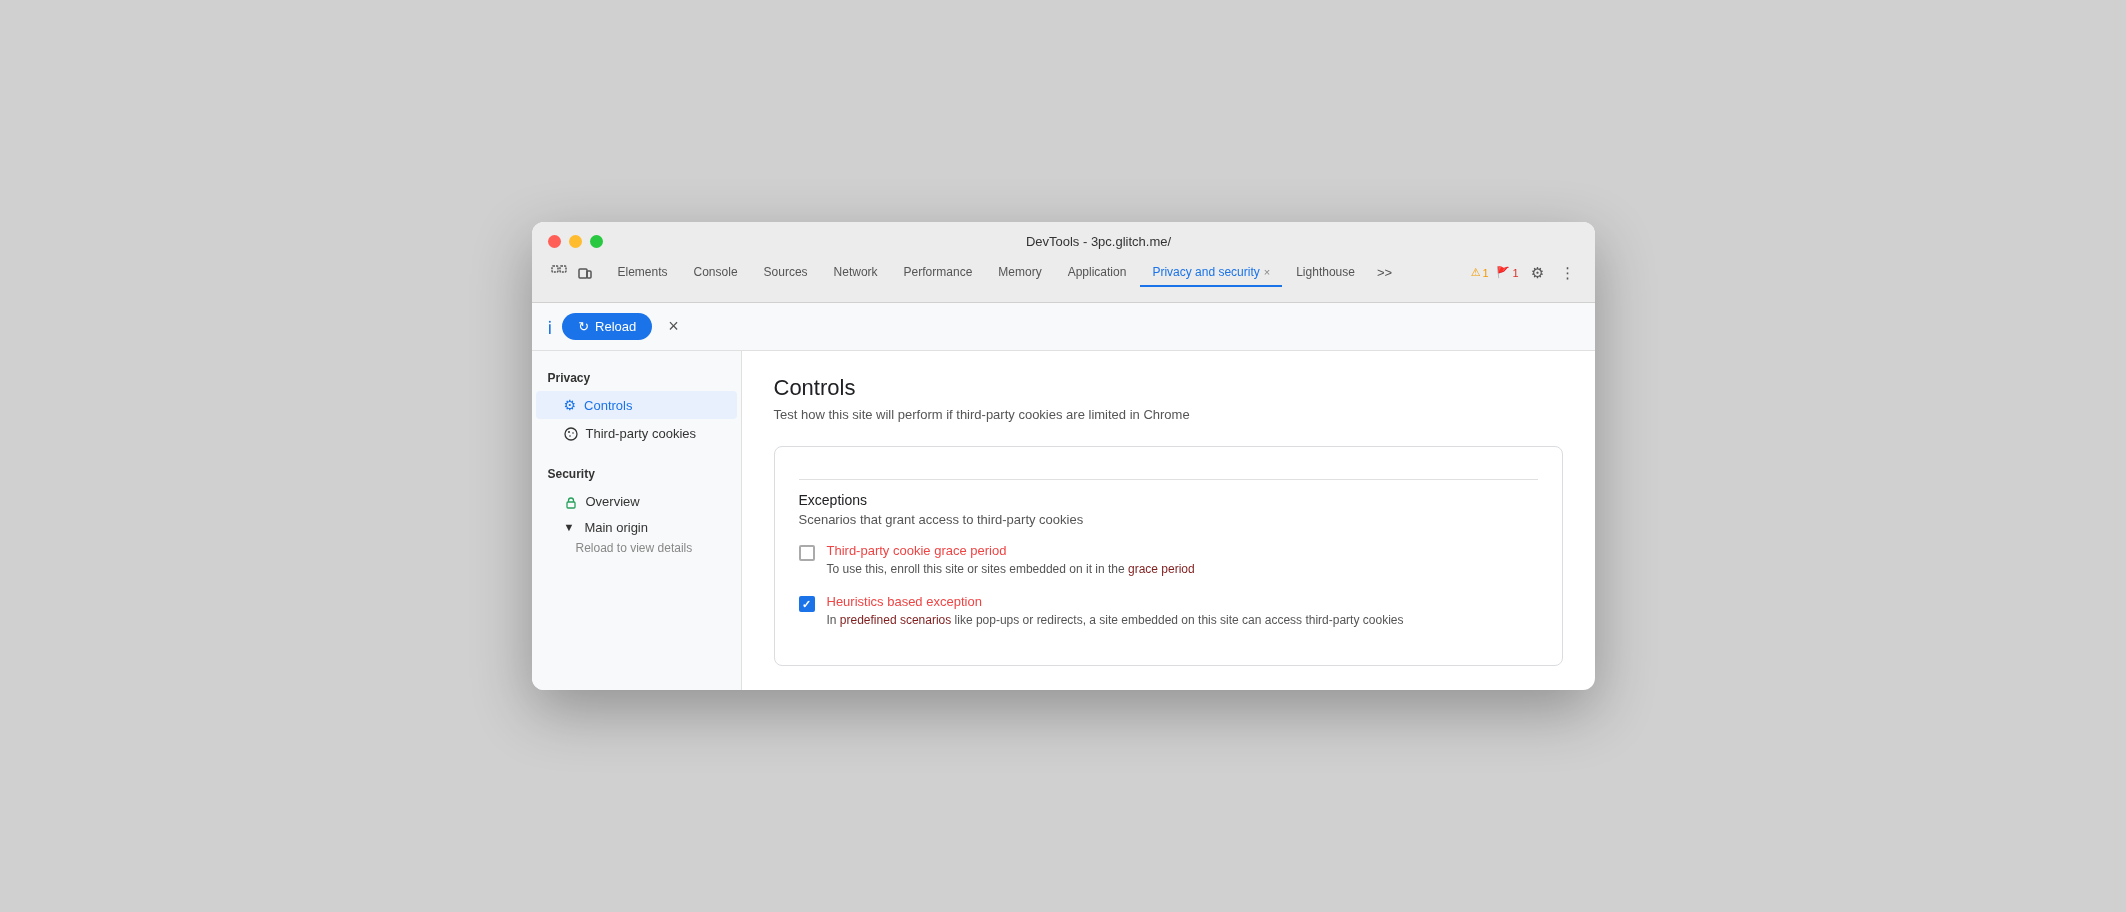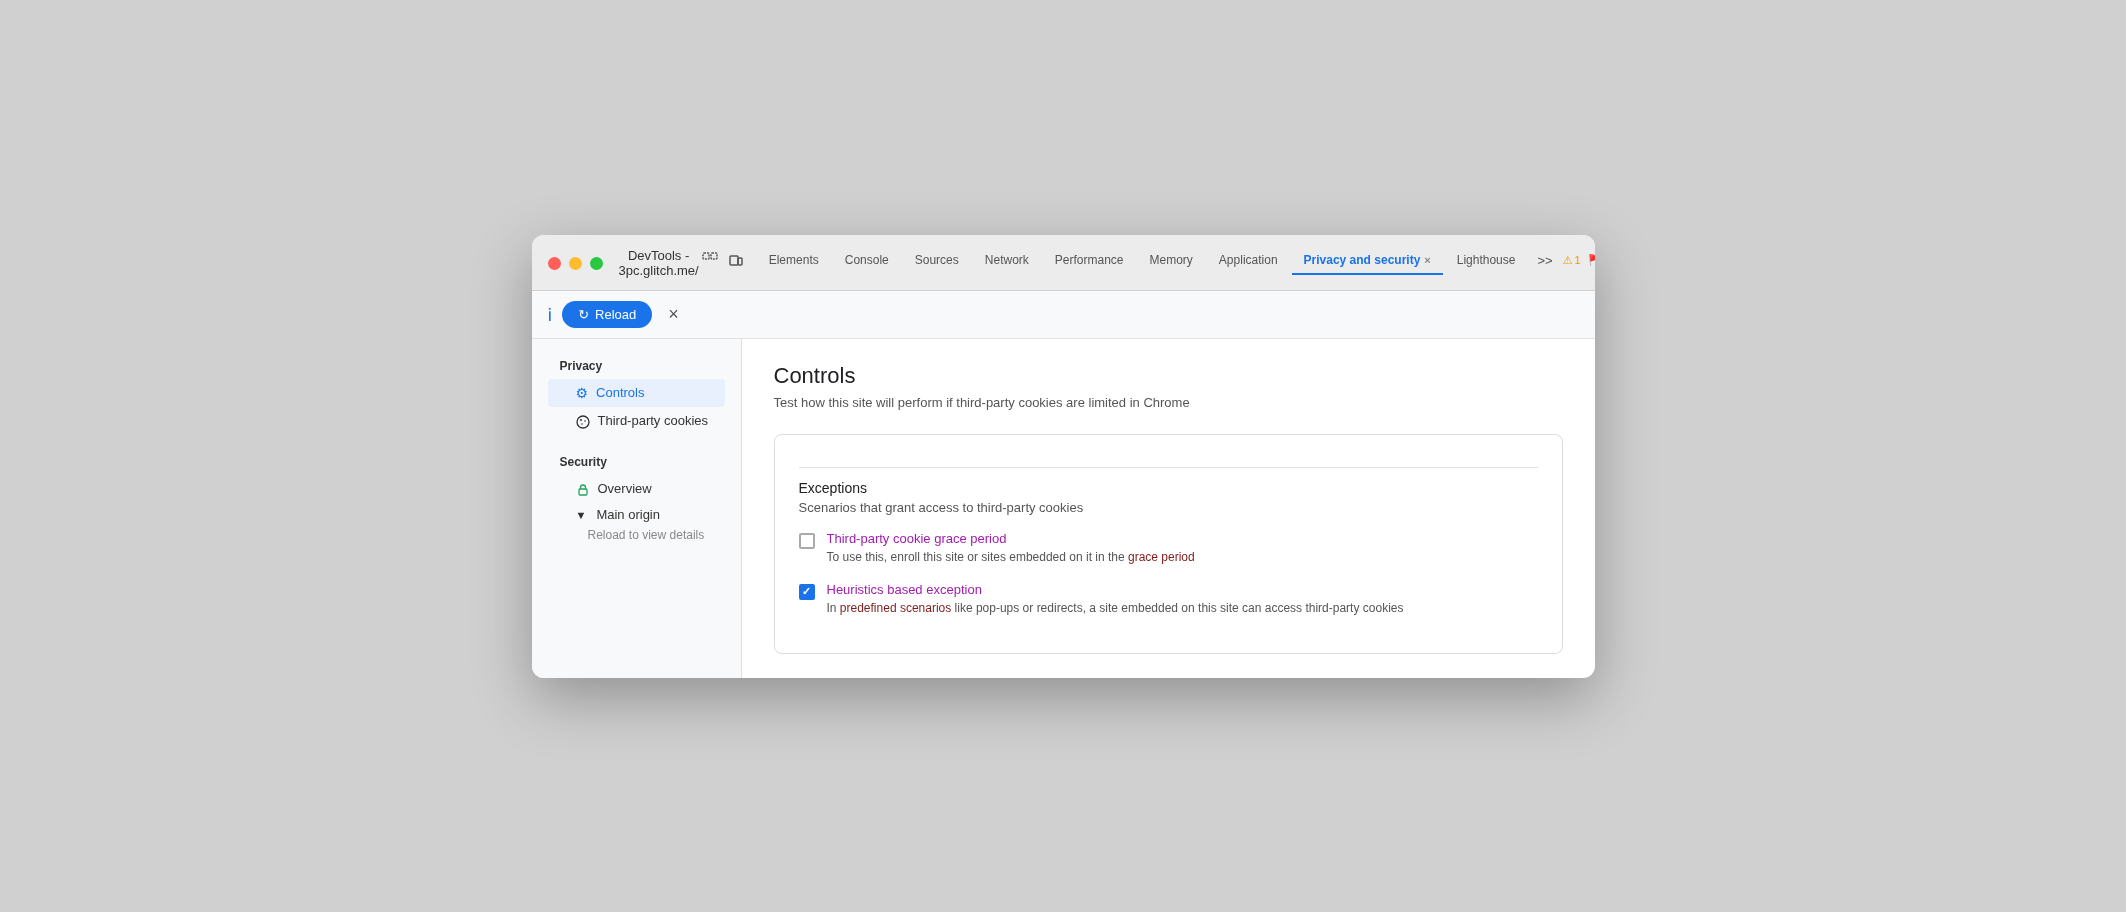--- a/index.html
+++ b/index.html
@@ -17,20 +17,21 @@
       border-radius: 12px;
       box-shadow: 0 20px 60px rgba(0,0,0,0.3);
       overflow: hidden;
       display: flex;
       flex-direction: column;
     }
     .titlebar {
       background: #ececec;
       padding: 12px 16px 0 16px;
       display: flex;
+      flex-direction: column;
       border-bottom: 1px solid #d0d0d0;
     }
     .titlebar-top {
       display: flex;
       align-items: center;
       margin-bottom: 10px;
     }
     .window-controls {
       display: flex;
       gap: 8px;
@@ -73,21 +74,21 @@
       font-size: 12px;
       color: #555;
       cursor: pointer;
       border-bottom: 2px solid transparent;
       white-space: nowrap;
       margin-bottom: -1px;
     }
     .tab.active {
       color: #1a73e8;
       border-bottom: 2px solid #1a73e8;
-      font-weight: 700;
+      font-weight: 400;
     }
     .tab-close {
       display: inline-block;
       margin-left: 4px;
       font-size: 11px;
       color: #888;
     }
     .tab-more {
       padding: 6px 8px;
       font-size: 13px;
@@ -167,21 +168,21 @@
     
     .main {
       display: flex;
       flex: 1;
       min-height: 0;
     }
     .sidebar {
       width: 210px;
       background: #f8f9fa;
       border-right: 1px solid #e0e0e0;
-      padding: 16px 12px;
+      padding: 16px 0;
       flex-shrink: 0;
     }
     .sidebar-section-title {
       font-size: 12px;
       font-weight: 600;
       color: #333;
       padding: 4px 16px 6px 16px;
     }
     .sidebar-item {
       display: flex;
@@ -316,21 +317,21 @@
     }
     .exception-checkbox.checked::after {
       content: '✓';
       color: white;
       font-size: 11px;
       font-weight: bold;
     }
     .exception-text-title {
       font-size: 13px;
       font-weight: 400;
-      color: #a21caf;
+      color: #ef4444;
       margin-bottom: 2px;
     }
     .exception-text-desc {
       font-size: 12px;
       color: #555;
       line-height: 1.5;
     }
     .link {
       color: #7f1d1d;
       text-decoration: none;

